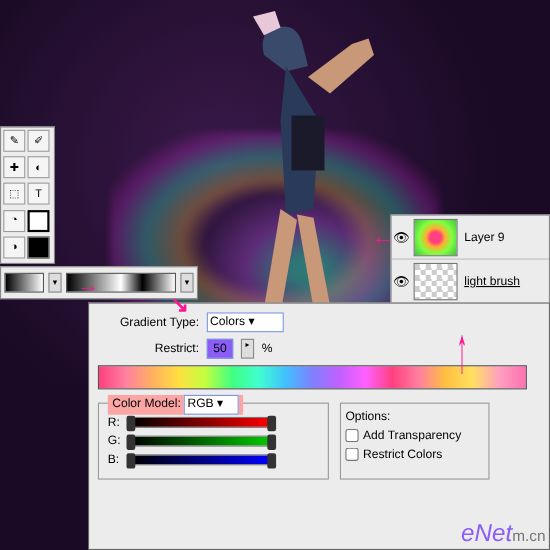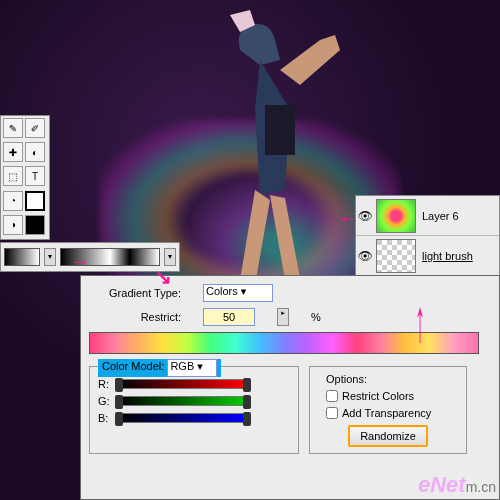--- a/index.html
+++ b/index.html
@@ -19,45 +19,45 @@
 .dd-btn{width:12px;height:18px;background:#ddd;border:1px solid #888;font-size:8px;text-align:center;line-height:16px}
 .layers-panel{position:absolute;right:0;top:195px;width:145px;height:85px;background:#ececec;border:1px solid #888}
 .layer-row{display:flex;align-items:center;height:40px;border-bottom:1px solid #bbb}
 .eye{width:18px;text-align:center;font-size:12px}
 .thumb{width:40px;height:34px;border:1px solid #777;margin:2px}
 .thumb.green{background:radial-gradient(circle,#ff4080 20%,#ffb030 35%,#80ff40 60%,#40c040 100%)}
 .thumb.check{background:repeating-conic-gradient(#fff 0 25%,#ccc 0 50%) 0 0/10px 10px}
 .layer-name{padding-left:4px;font-size:11px}
 .layer-name.bold{font-weight:normal;text-decoration:underline}
 .dialog{position:absolute;left:80px;top:275px;width:420px;height:225px;background:#ececec;border:1px solid #666;padding:8px}
-.row{display:flex;align-items:center;gap:22px;margin-bottom:6px}
+.row{display:flex;align-items:center;gap:7px;margin-bottom:6px}
 .lbl{text-align:right;font-size:11px}
 .sel{height:18px;border:1px solid #7a96df;background:#fff;font-size:11px;padding:0 2px}
-.num{width:52px;height:18px;border:1px solid #7a96df;background:#fef9c3;font-size:11px;text-align:center}
+.num{width:24px;height:18px;border:1px solid #7a96df;background:#8b5cf6;font-size:11px;text-align:center}
 .spin{width:12px;height:18px;border:1px solid #888;background:#ddd;font-size:7px;text-align:center}
 .spectrum{width:390px;height:22px;background:linear-gradient(90deg,#ff4080,#ff80a0,#ffb060,#ffe040,#c0ff40,#40ff80,#40ffd0,#40c0ff,#8080ff,#c060ff,#ff60ff,#ff4080,#ff80a0,#ffc040,#ffe060,#ffa0c0,#ff70b0);border:1px solid #555;margin:4px 0 8px 0}
 .fieldset{border:1px solid #999;padding:6px 8px;position:relative;margin-top:4px}
-.fieldset .legend{position:absolute;top:-8px;left:8px;background:#0ea5e9;padding:0 4px;font-size:11px}
+.fieldset .legend{position:absolute;top:-8px;left:8px;background:#fca5a5;padding:0 4px;font-size:11px}
 .slider-row{display:flex;align-items:center;gap:6px;margin:5px 0}
 .slider-row .ch{width:14px}
 .slider-track{width:130px;height:10px;border:1px solid #777;position:relative}
 .slider-track .knob-l{position:absolute;left:-4px;top:-2px;width:8px;height:14px;background:#333;border-radius:2px}
 .slider-track .knob-r{position:absolute;right:-4px;top:-2px;width:8px;height:14px;background:#333;border-radius:2px}
 .track-r{background:linear-gradient(90deg,#000,#f00)}
 .track-g{background:linear-gradient(90deg,#000,#0c0)}
 .track-b{background:linear-gradient(90deg,#000,#00f)}
-.opts{border:1px solid #999;padding:6px 16px;position:relative;width:158px;margin-top:4px}
+.opts{border:1px solid #999;padding:6px 4px;position:relative;width:136px;margin-top:4px}
 .chk{display:flex;align-items:center;gap:4px;margin:5px 0;font-size:11px}
 .chk input{width:12px;height:12px}
 .btn{border:1px solid #888;background:linear-gradient(#f8f8f8,#ddd);padding:3px 10px;font-size:11px;border-radius:2px}
 .btn.hl{border:2px solid #ffa000}
 .cols{display:flex;gap:10px}
 .arrow{position:absolute;font-size:20px;color:#ff1493;font-weight:bold;z-index:50}
 .watermark{position:absolute;right:4px;bottom:2px;z-index:60}
-.watermark .e{color:#f0abfc;font-size:22px;font-weight:bold;font-style:italic}
+.watermark .e{color:#8b5cf6;font-size:22px;font-weight:normal;font-style:italic}
 .watermark .sub{color:#777;font-size:14px}
 </style>
 </head>
 <body>
 
 <div class="bg-image"></div>
 <div class="light-swirl"></div>
 <div class="light-swirl2"></div>
 <div class="dancer">
 <svg viewBox="0 0 220 280">
@@ -88,21 +88,21 @@
   <div class="grad-preview-small"></div>
   <div class="dd-btn">▾</div>
   <div class="grad-preview-wide"></div>
   <div class="dd-btn">▾</div>
 </div>
 
 <div class="layers-panel">
   <div class="layer-row">
     <div class="eye">👁</div>
     <div class="thumb green"></div>
-    <div class="layer-name">Layer 6</div>
+    <div class="layer-name">Layer 9</div>
   </div>
   <div class="layer-row">
     <div class="eye">👁</div>
     <div class="thumb check"></div>
     <div class="layer-name bold">light brush</div>
   </div>
 </div>
 
 <div class="dialog">
   <div class="row">
@@ -138,29 +138,26 @@
         <div class="slider-track track-b">
             <div class="knob-l"></div>
             <div class="knob-r"></div>
           </div>
       </div>
     </div>
     <div class="opts">
       <span class="legend">Options:</span>
       <label class="chk">
           <input type="checkbox" style="">
-          <span>Restrict Colors</span>
+          <span>Add Transparency</span>
         </label>
       <label class="chk">
           <input type="checkbox" style="">
-          <span>Add Transparency</span>
+          <span>Restrict Colors</span>
         </label>
-      <div style="text-align:center;margin-top:6px">
-        <button class="btn hl">Randomize</button>
-      </div>
     </div>
   </div>
 </div>
 
 <div class="arrow" style="left:70px;top:248px">→</div>
 <div class="arrow" style="left:155px;top:265px">↘</div>
 <div class="arrow" style="left:338px;top:205px">←</div>
 <div class="arrow" style="left:415px;top:310px;transform:scaleY(3)">↑</div>
 
 <div class="watermark">

